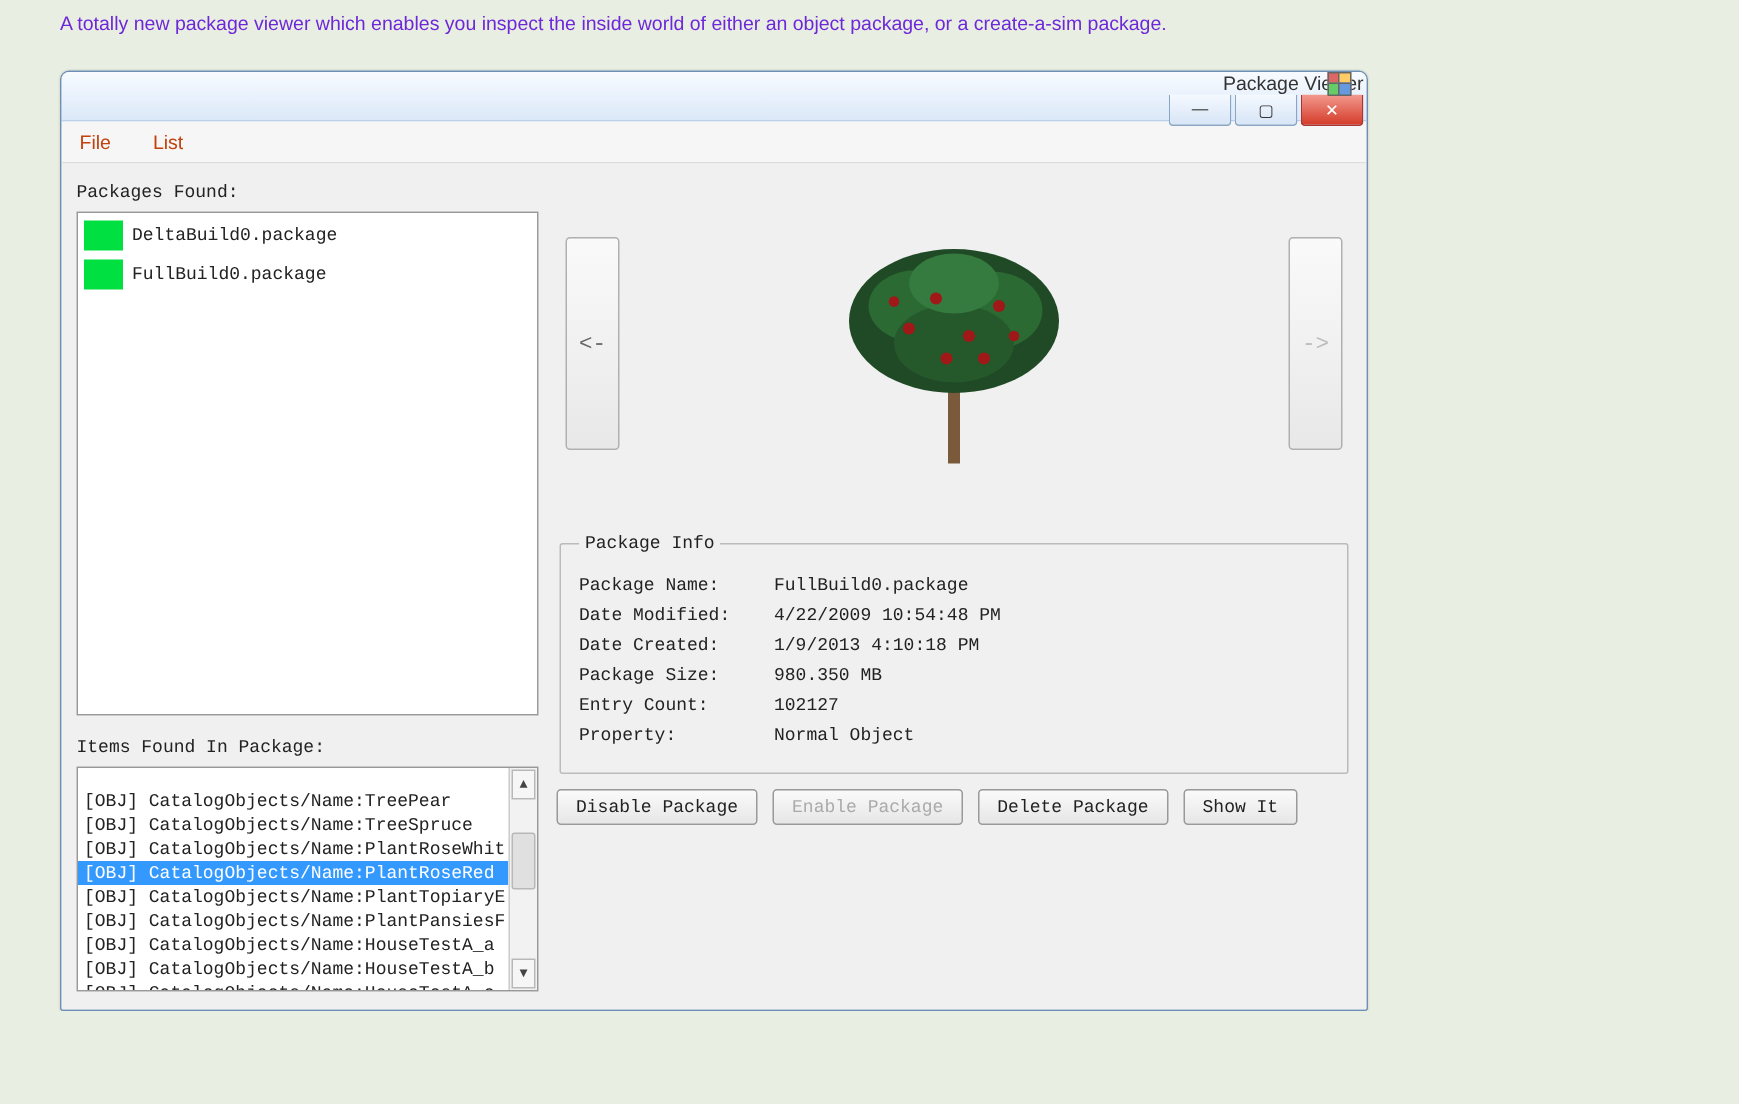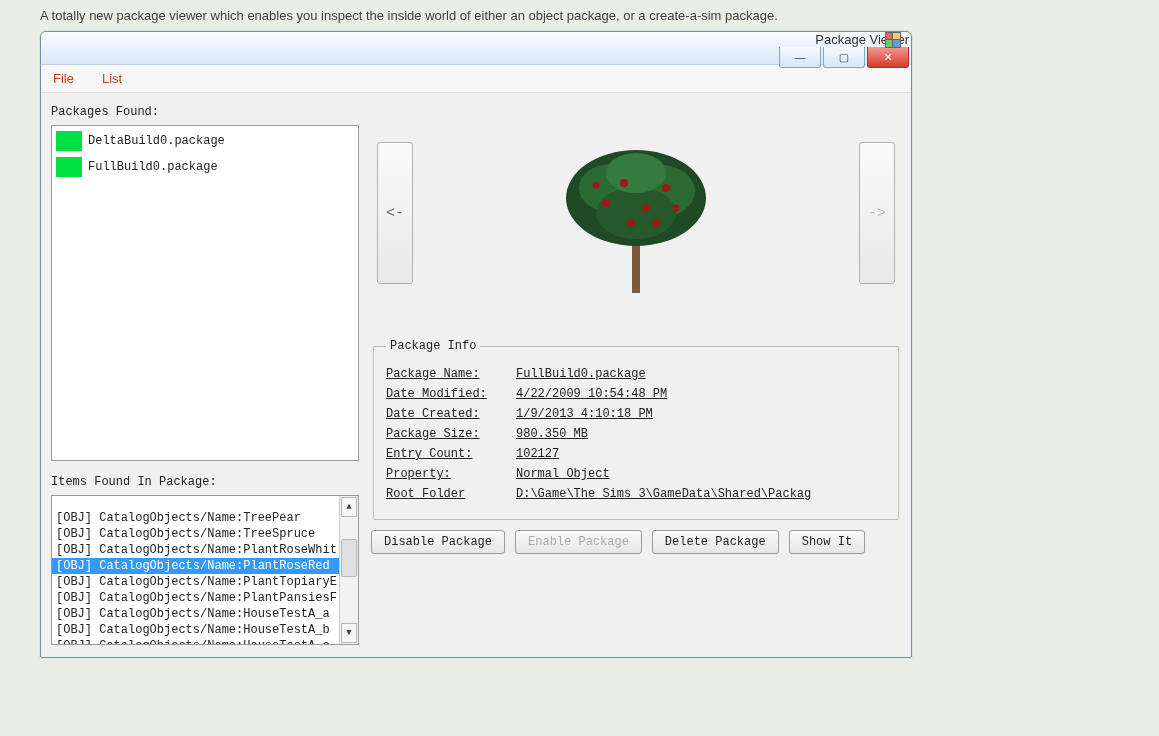--- a/index.html
+++ b/index.html
@@ -3,22 +3,22 @@
 <meta charset="utf-8">
 <style>
   body {
     margin: 0;
     background: #e9eee2;
     font-family: Verdana, "Segoe UI", sans-serif;
     font-size: 13px;
     color: #333;
   }
   .page-desc {
-    padding: 8px 40px 8px 40px;
-    color: #404040;
+    padding: 8px 40px 24px 40px;
+    color: #6d28d9;
   }
   .window {
     margin-left: 40px;
     width: 870px;
     border: 1px solid #6d8fb5;
     border-radius: 6px 6px 2px 2px;
     overflow: hidden;
     box-shadow: 0 0 0 1px rgba(0,0,0,0.05);
     background: linear-gradient(#e9f0fa, #dde8f6 40px, #f3f6fb 40px, #f3f6fb);
   }
@@ -117,21 +117,21 @@
   .tree-svg { width:100%; height:100%; }
 
   fieldset.info {
     border: 1px solid #bbb;
     border-radius: 2px;
     margin: 16px 2px 10px 2px;
     padding: 8px 12px 12px 12px;
     background: #f0f0f0;
   }
   fieldset.info legend { font-family:"Courier New", monospace; padding: 0 4px; color:#222; }
-  .info-row { display:flex; margin: 6px 0; text-decoration: underline; }
+  .info-row { display:flex; margin: 6px 0; }
   .info-key { width: 130px; }
   .info-val { flex:1; }
 
   .action-row { display:flex; gap:10px; margin-top:4px; }
   .btn {
     border: 1px solid #999;
     border-radius: 3px;
     background: linear-gradient(#fafafa,#e6e6e6);
     padding: 4px 12px;
     font-family:"Courier New", monospace;
@@ -249,24 +249,20 @@
                 <div class="info-val">980.350  MB</div>
               </div>
               <div class="info-row">
                 <div class="info-key">Entry Count:</div>
                 <div class="info-val">102127</div>
               </div>
               <div class="info-row">
                 <div class="info-key">Property:</div>
                 <div class="info-val">Normal Object</div>
               </div>
-              <div class="info-row">
-                <div class="info-key">Root Folder</div>
-                <div class="info-val">D:\Game\The Sims 3\GameData\Shared\Packag</div>
-              </div>
             </div>
         </fieldset>
 
         <div class="action-row">
           <button class="btn">Disable Package</button>
           <button class="btn disabled">Enable Package</button>
           <button class="btn">Delete Package</button>
           <button class="btn">Show It</button>
         </div>
       </div>

